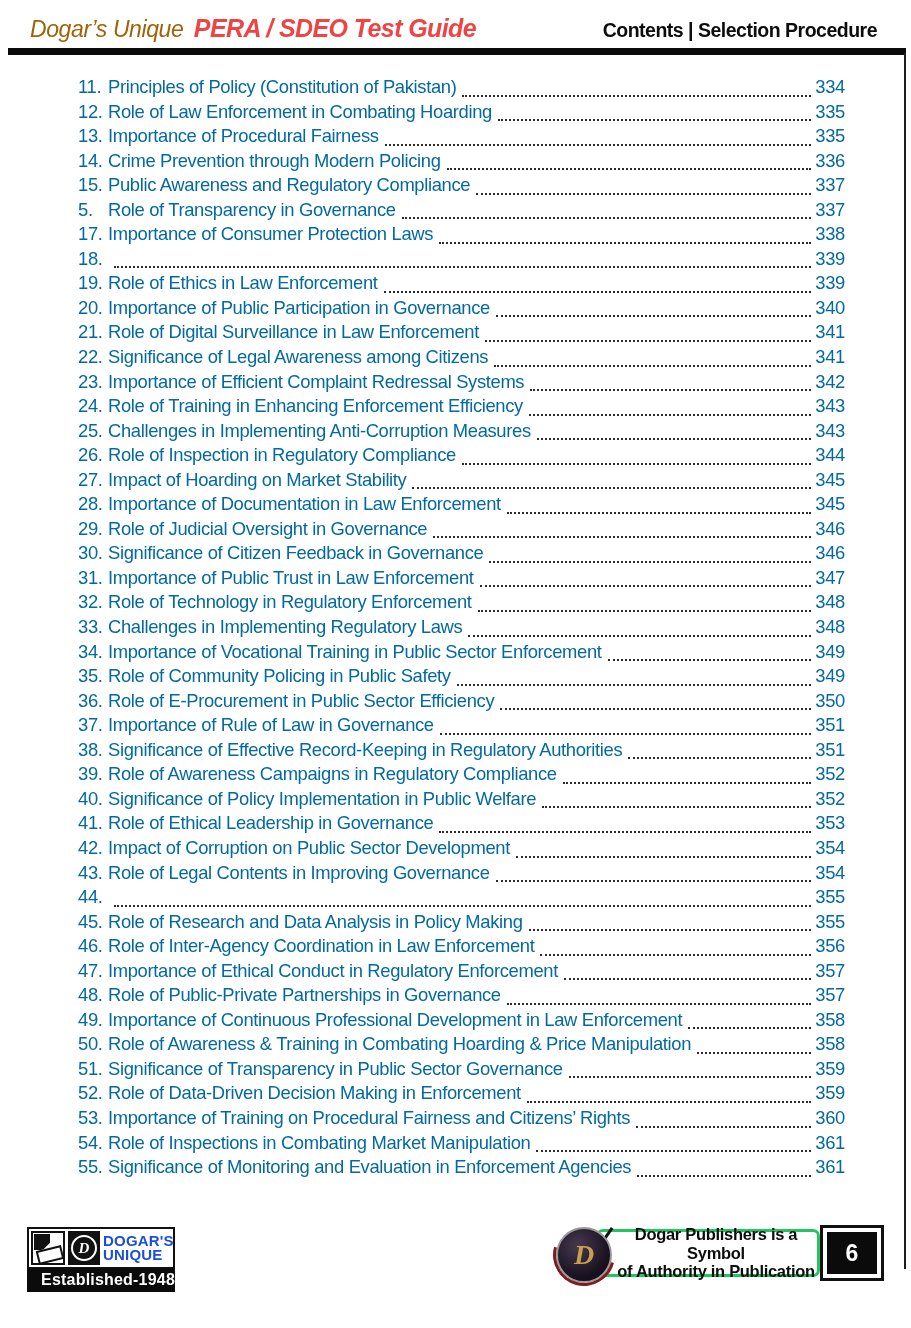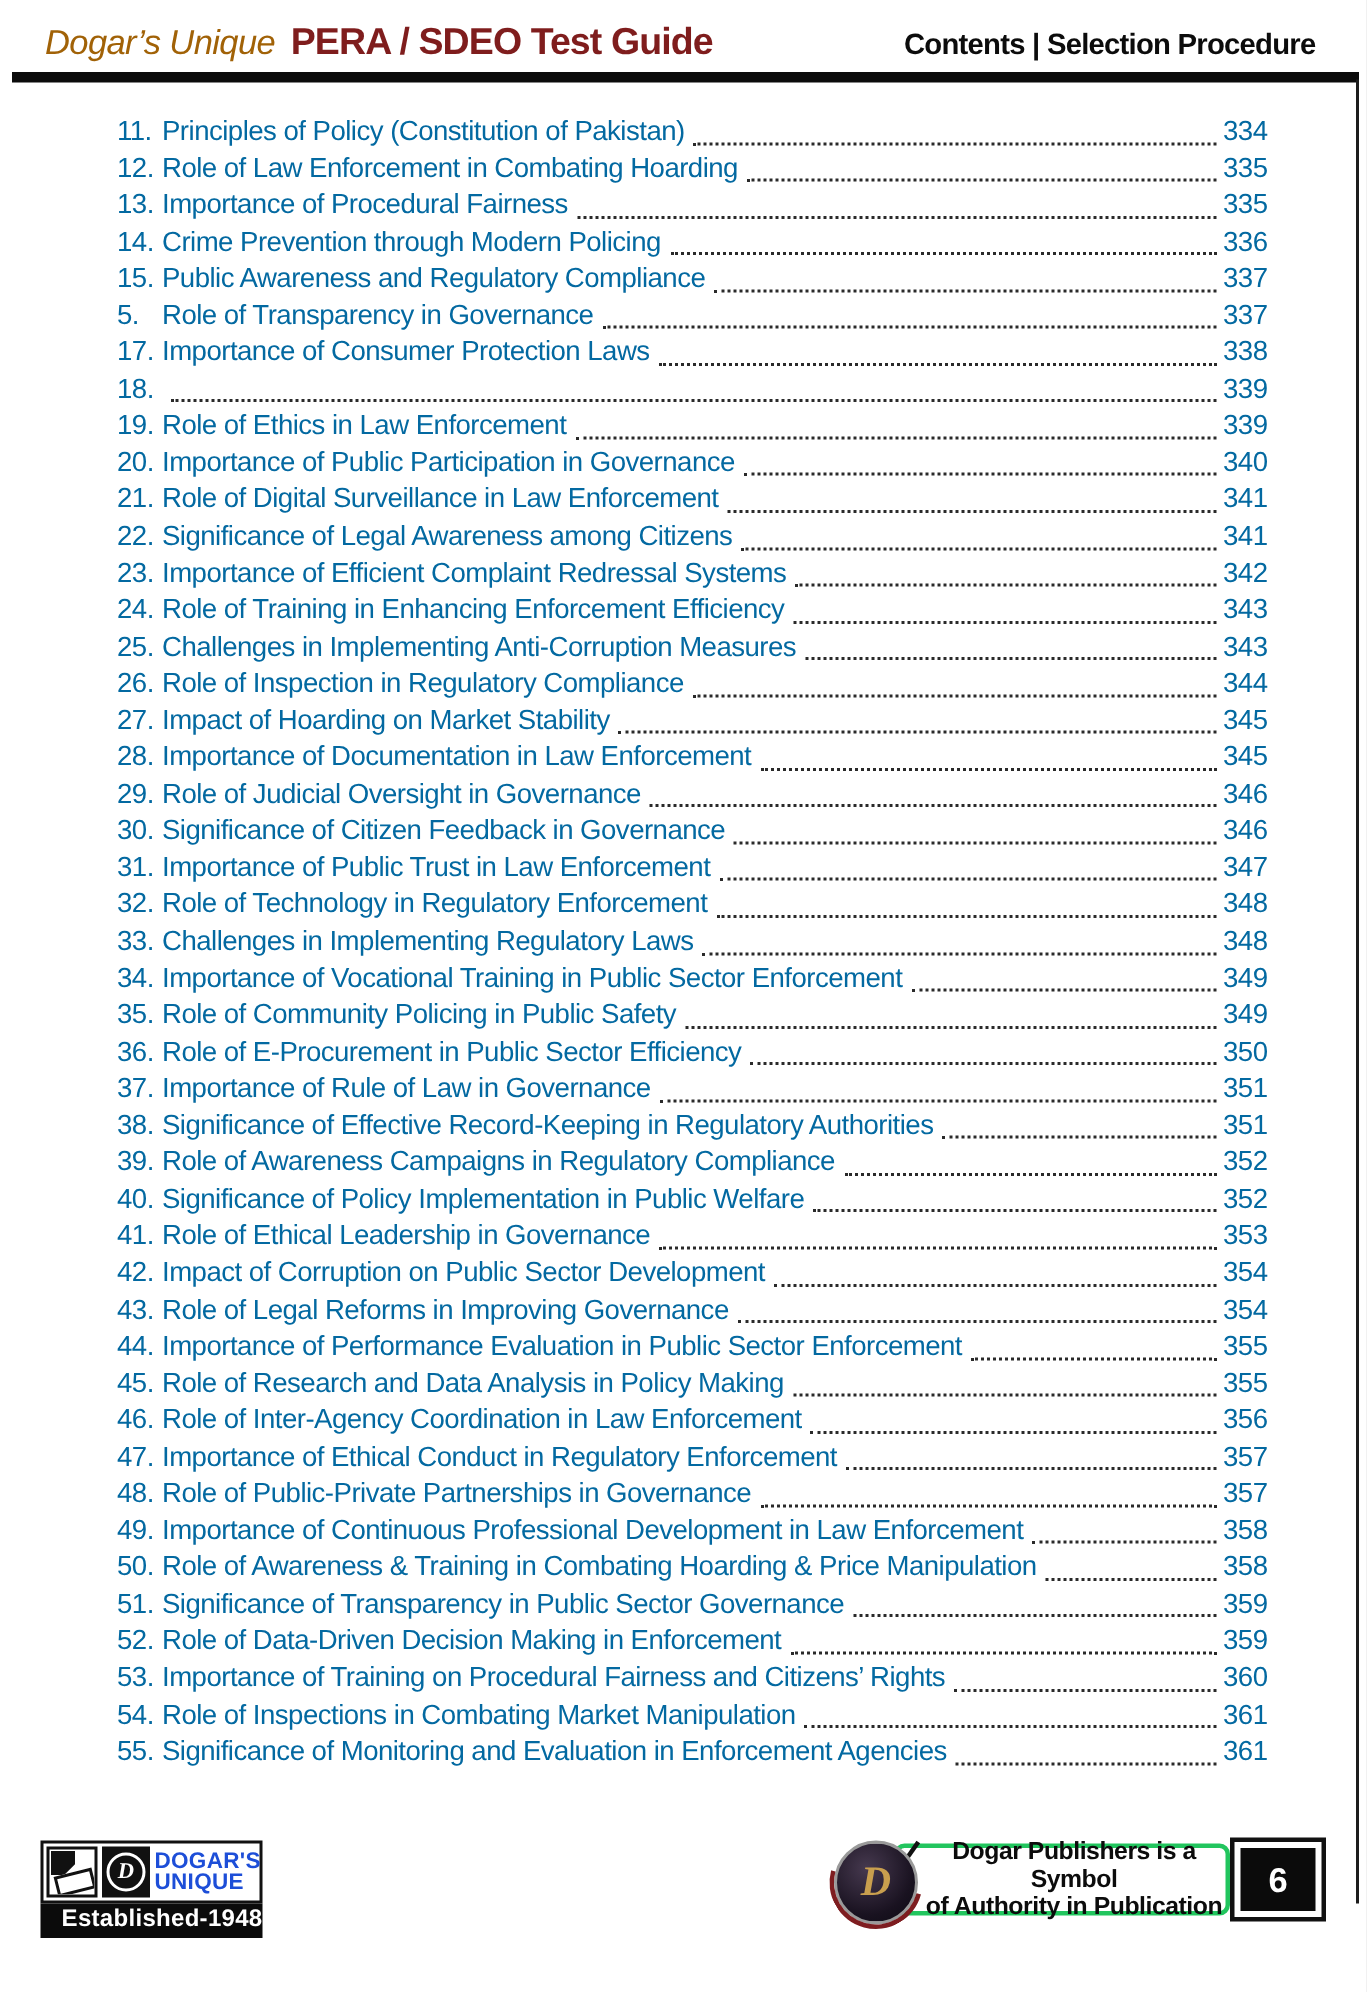--- a/index.html
+++ b/index.html
@@ -16,21 +16,21 @@
   
   .hdr{
     position:absolute;left:30px;right:34px;top:14px;
     display:flex;justify-content:space-between;align-items:baseline;
     white-space:nowrap;
   }
   .brand-italic{
     font-style:italic;font-weight:500;font-size:23px;letter-spacing:-0.4px;color:#a16207;
   }
   .brand-bold{
-    font-weight:bold;font-size:25px;letter-spacing:-0.6px;color:#7f1d1d;margin-left:6px;
+    font-weight:bold;font-size:25px;letter-spacing:-0.6px;color:#ef4444;margin-left:6px;font-style:italic;
   }
   .hdr-right{
     font-weight:bold;font-size:19.5px;letter-spacing:-0.5px;color:#0c0c0c;
   }
   .hdr-rule{
     position:absolute;left:8px;right:5px;top:48px;height:7px;background:#0b0b0b;
   }
   .right-border{
     position:absolute;right:5px;top:53px;width:2.5px;height:1216px;background:#1d1d1d;
   }
@@ -371,28 +371,27 @@
 
       <div class="toc-row">
         <span class="toc-num">42.</span>
         <span class="toc-title">Impact of Corruption on Public Sector Development</span>
         <span class="toc-dots"></span>
         <span class="toc-page">354</span>
       </div>
 
       <div class="toc-row">
         <span class="toc-num">43.</span>
-        <span class="toc-title">Role of Legal Reforms in Improving Governance</span>
+        <span class="toc-title">Role of Legal Contents in Improving Governance</span>
         <span class="toc-dots"></span>
         <span class="toc-page">354</span>
       </div>
 
       <div class="toc-row">
         <span class="toc-num">44.</span>
-        <span class="toc-title">Importance of Performance Evaluation in Public Sector Enforcement</span>
         <span class="toc-dots"></span>
         <span class="toc-page">355</span>
       </div>
 
       <div class="toc-row">
         <span class="toc-num">45.</span>
         <span class="toc-title">Role of Research and Data Analysis in Policy Making</span>
         <span class="toc-dots"></span>
         <span class="toc-page">355</span>
       </div>

